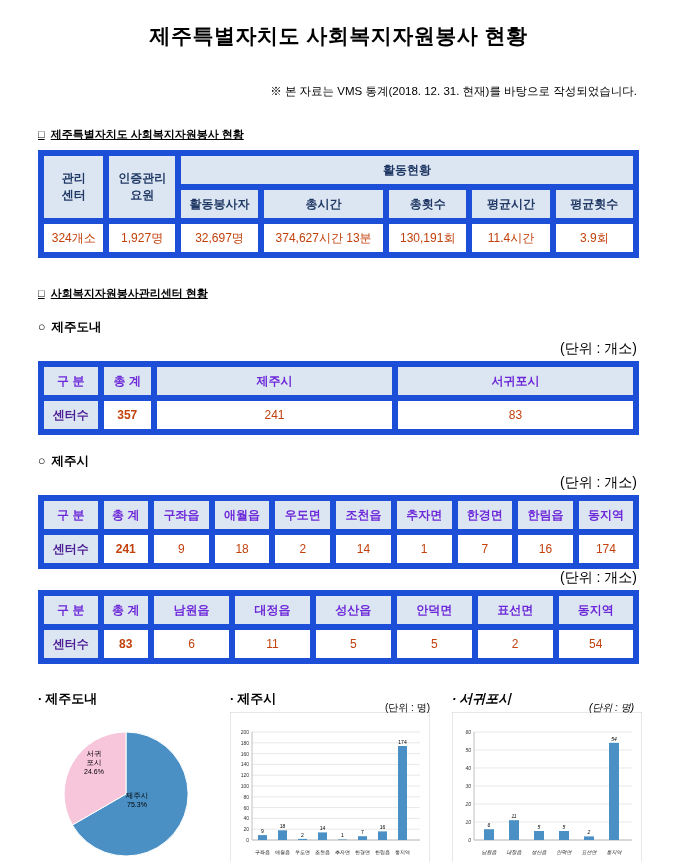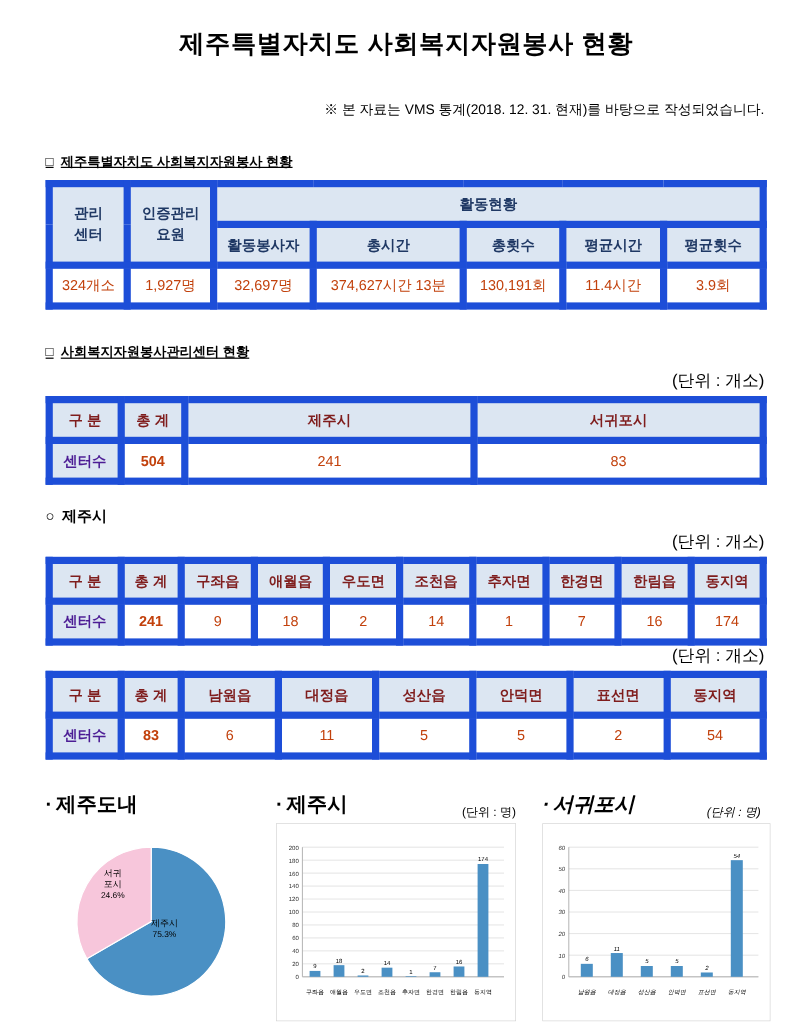--- a/index.html
+++ b/index.html
@@ -84,38 +84,38 @@
   table.tbl td {
     background: #ffffff;
     color: #c2410c;
   }
   
   table.t1 th, table.t1 td { font-size: 12px; }
 
   
   table.t2 th.lead, table.t3 th.lead, table.t4 th.lead {
     background: #dce6f2;
-    color: #7f1d1d;
+    color: #6d28d9;
   }
   table.t2 td.lead, table.t3 td.lead, table.t4 td.lead {
     background: #dce6f2;
     color: #4c1d95;
     font-weight: bold;
   }
   td.total {
     font-weight: bold;
   }
   .charts {
     display: flex;
     margin-top: 26px;
     align-items: flex-start;
   }
   .chart-box { position: relative; }
   .chart-box .cap {
-    font-size: 17px;
+    font-size: 13px;
     font-weight: bold;
     margin-bottom: 4px;
   }
   .chart-box .cap .dot { margin-right: 3px; }
   .chart-unit {
     font-size: 10px;
     position: absolute;
     right: 0;
     top: 11px;
   }
@@ -175,38 +175,41 @@
       <td>11.4시간</td>
       <td>3.9회</td>
     </tr>
   </tbody>
     </table>
 
   <div class="section-title">
     <span class="marker">□</span><span>사회복지자원봉사관리센터 현황</span>
   </div>
 
+  <div class="sub-title">
+    <span class="marker">○</span><span>제주도내</span>
+  </div>
   <div class="unit">(단위 : 개소)</div>
   <table class="tbl t2">
     <colgroup>
         <col style="width:10%">
         <col style="width:9%">
         <col style="width:40.5%">
         <col style="width:40.5%">
       </colgroup>
     <tbody>
         <tr>
       <th class="lead">구 분</th>
       <th class="lead">총 계</th>
       <th class="lead">제주시</th>
       <th class="lead">서귀포시</th>
     </tr>
     <tr>
       <td class="lead">센터수</td>
-      <td class="total">504</td>
+      <td class="total">357</td>
       <td>241</td>
       <td>83</td>
     </tr>
   </tbody>
     </table>
 
   <div class="sub-title">
     <span class="marker">○</span><span>제주시</span>
   </div>
   <div class="unit">(단위 : 개소)</div>

